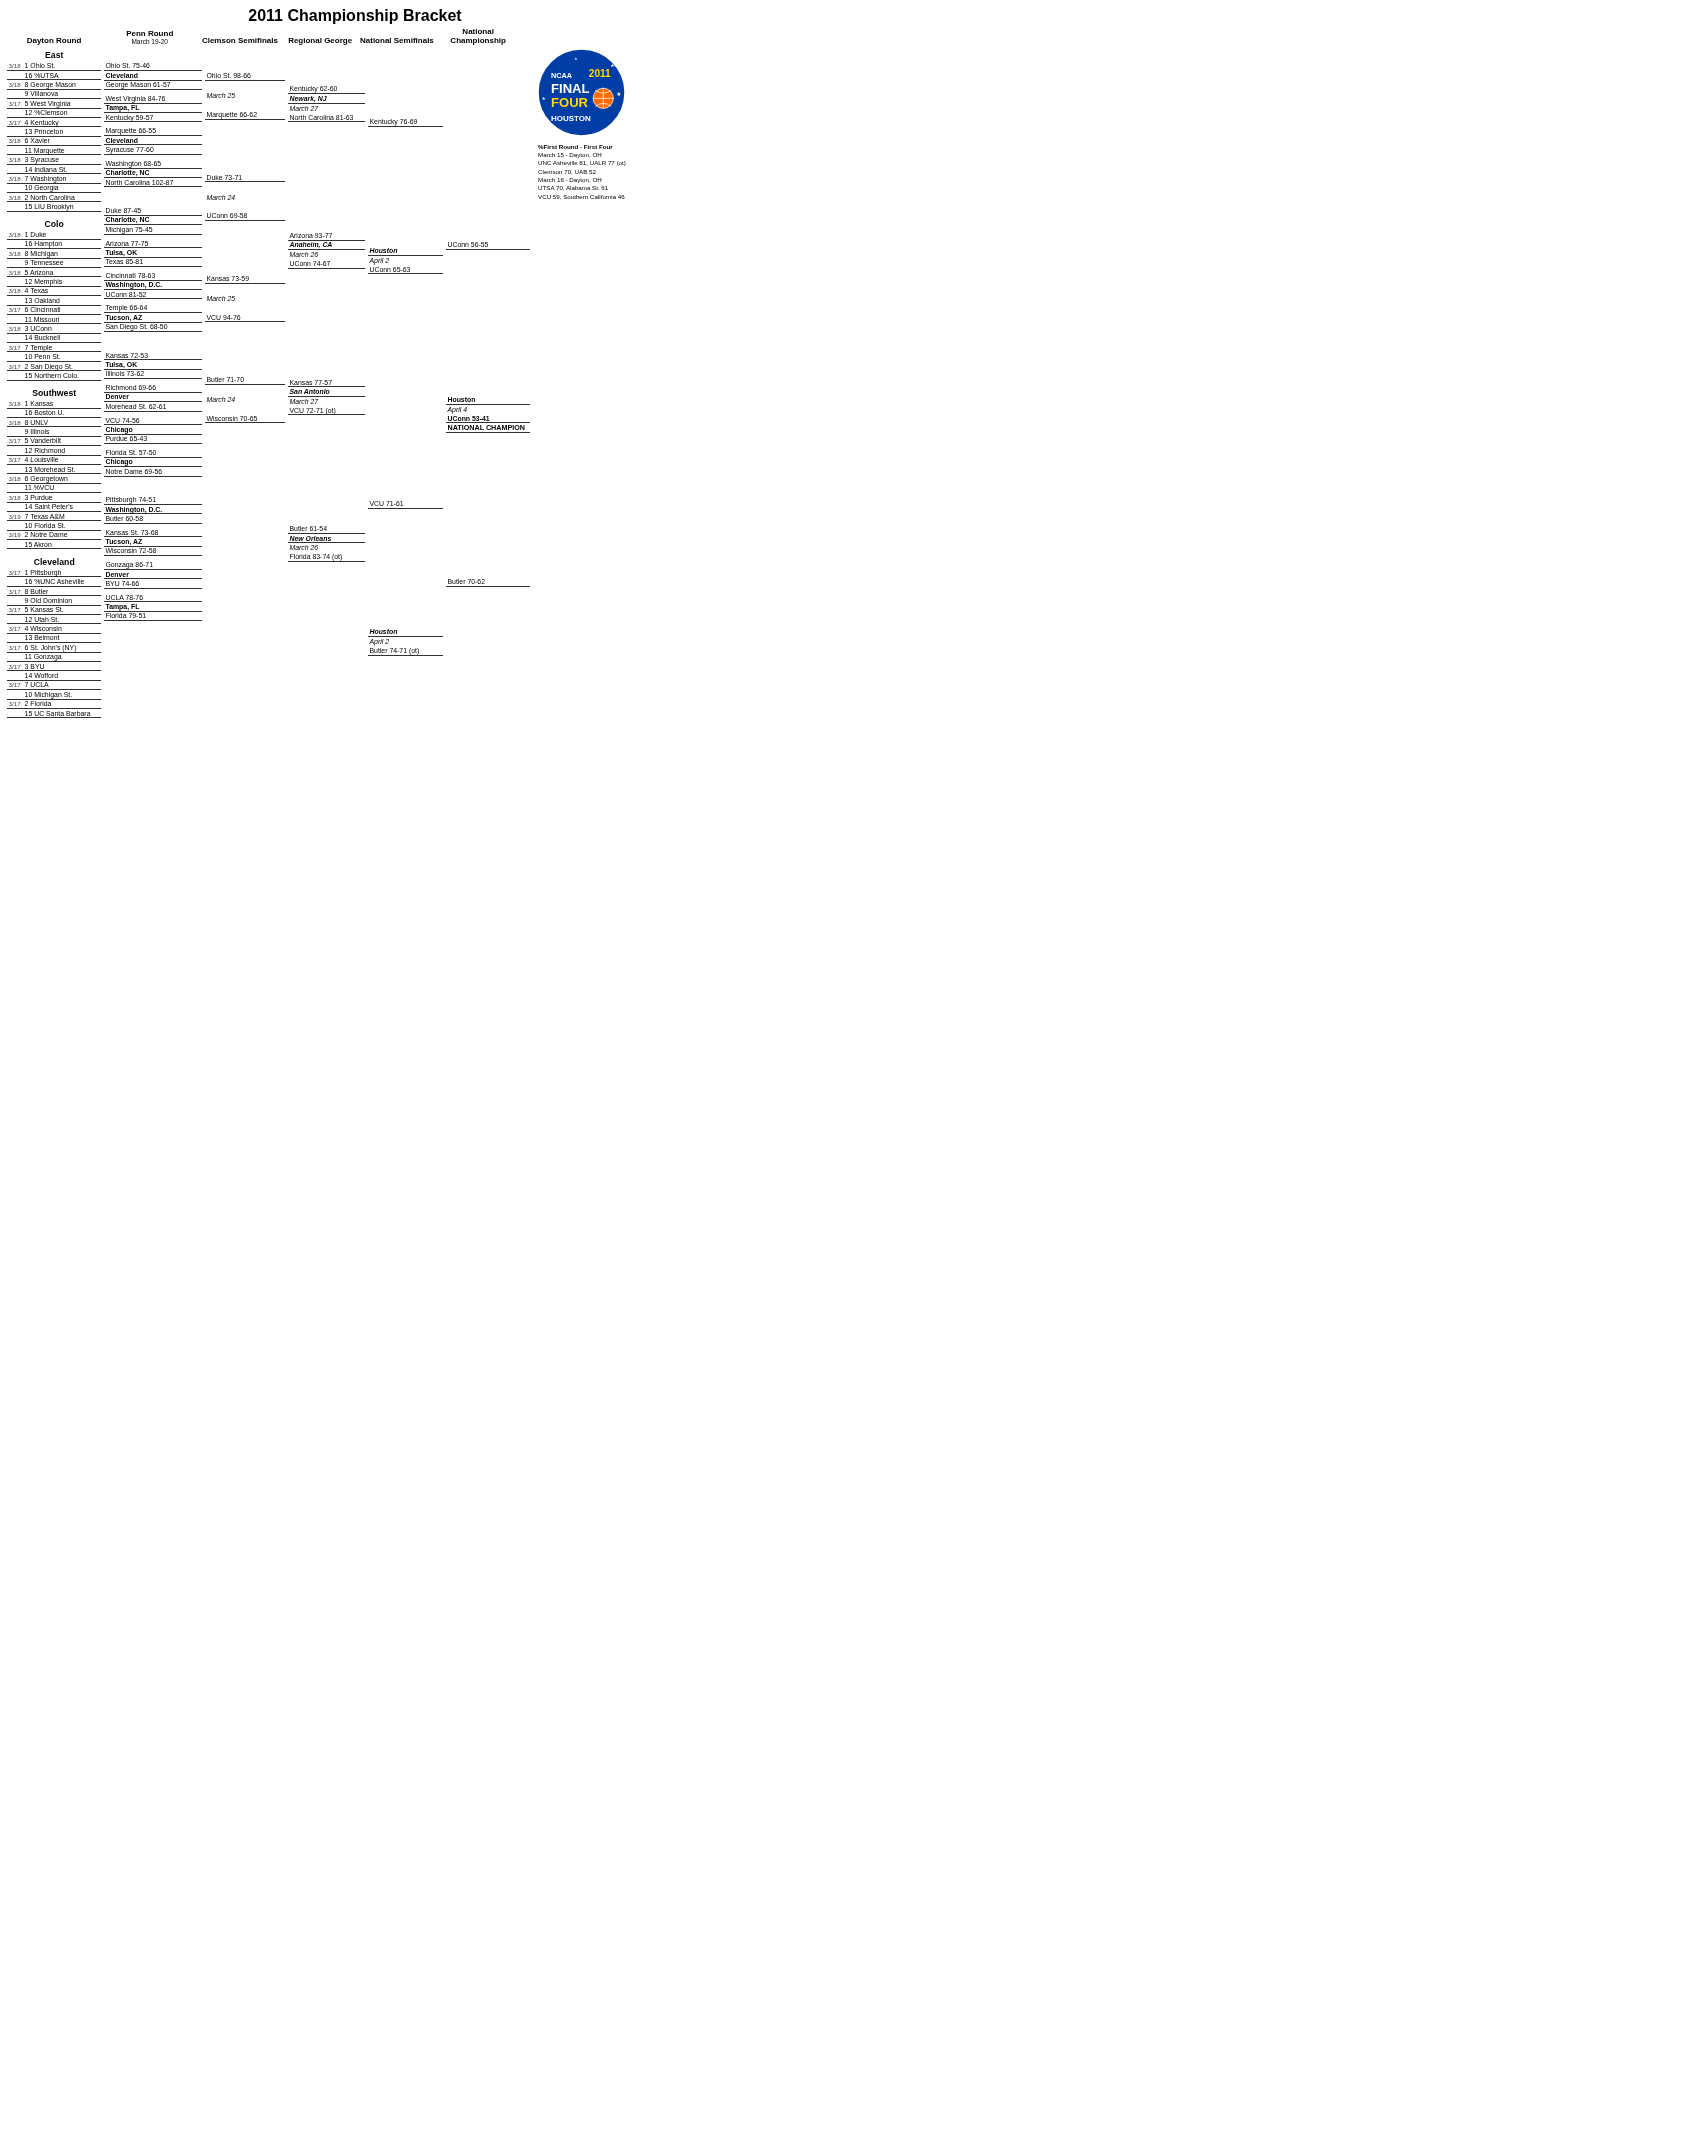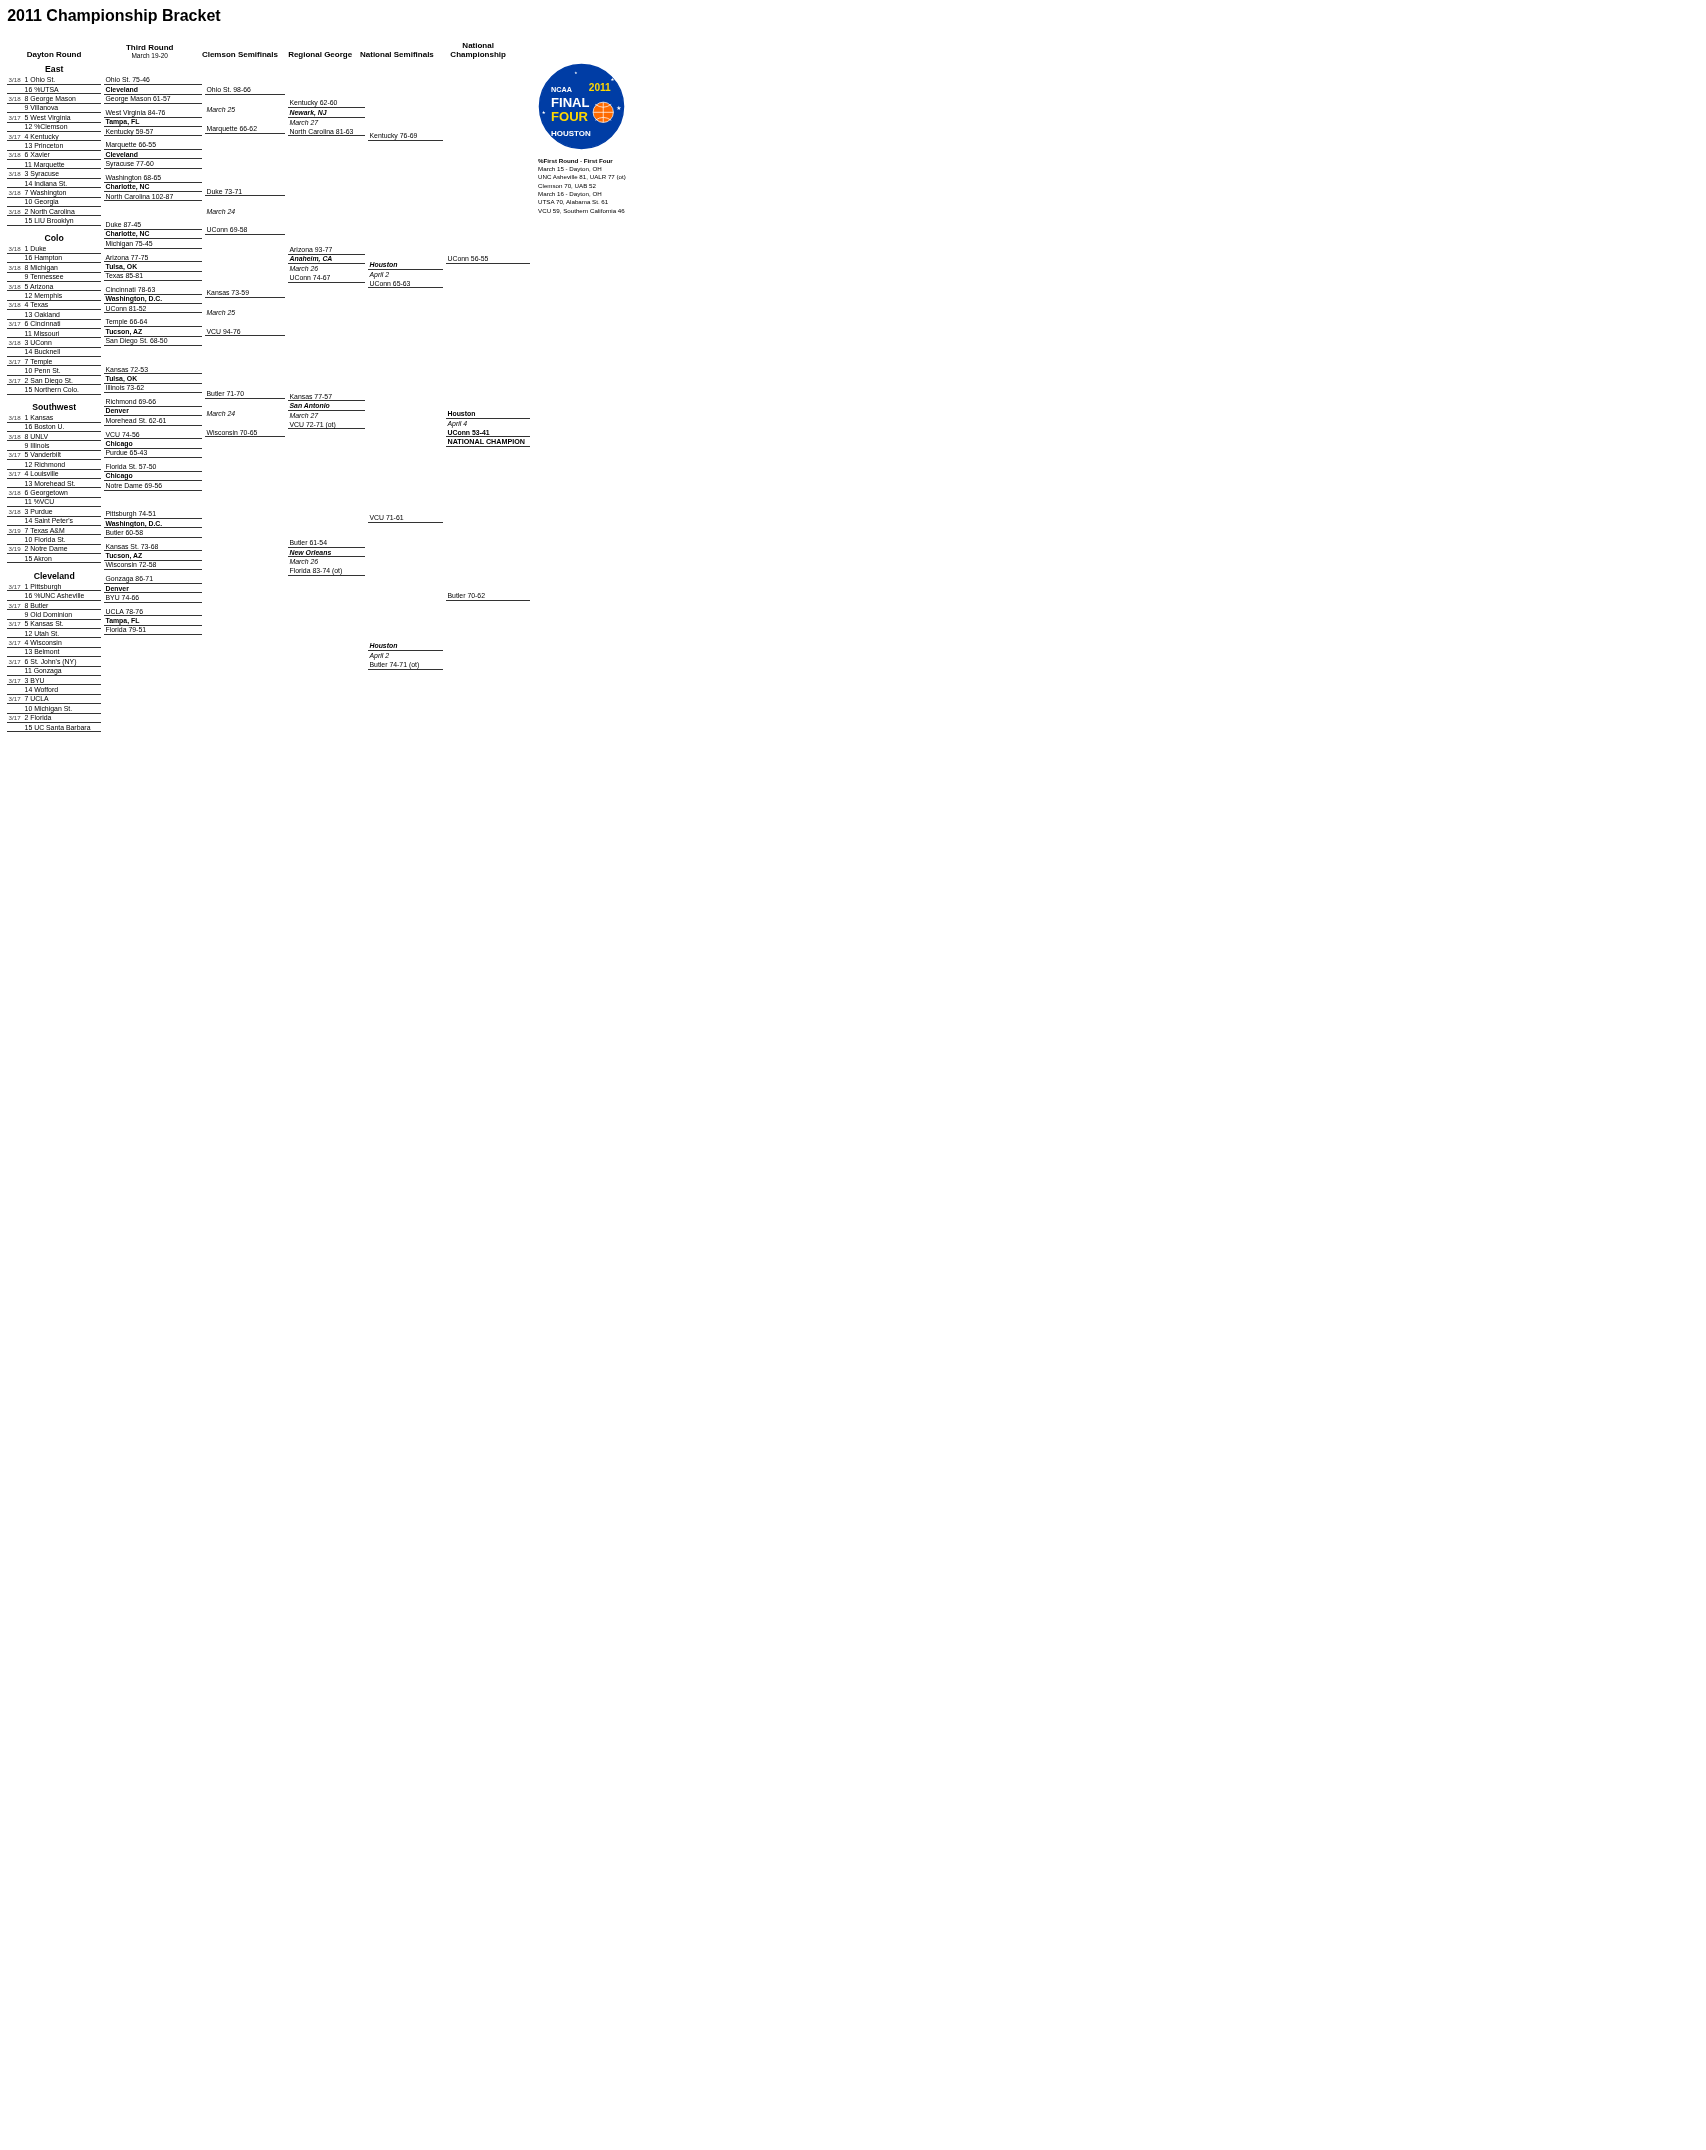--- a/index.html
+++ b/index.html
@@ -5,23 +5,24 @@
     * { margin: 0; padding: 0; box-sizing: border-box; }
     body {
       background: #fff;
       font-family: Arial, sans-serif;
       font-size: 8px;
       color: #000;
       width: 710px;
       padding: 7.2px;
     }
     h1 {
+      text-align: center;
       font-size: 16px;
       font-weight: bold;
-      margin-bottom: 16px;
+      margin-bottom: 2px;
     }
     .region-hdr { font-weight: bold; font-size: 9.4px; text-align: center; padding: 2.2px 0; }
 
     
     .page {
       position: relative;
       width: 695px;
       min-height: 1883px;
     }
     .round-col {
@@ -82,21 +83,21 @@
 </head>
 <body>
 
 <h1>2011 Championship Bracket</h1>
 
 <div class="page">
 
   <div class="hdr-row">
     <div class="hdr-cell r1" style="width:94px">Dayton Round</div>
     <div class="hdr-cell r2" style="width:98px">
-      <span>Third Round</span>
+      <span>Penn Round</span>
       <span class="hdr-sub">March 19-20</span>
     </div>
     <div class="hdr-cell r3" style="width:83px">Clemson Semifinals</div>
     <div class="hdr-cell r4" style="width:78px">Regional George</div>
     <div class="hdr-cell r5" style="width:76px">National Semifinals</div>
     <div class="hdr-cell r6" style="width:87px">National Championship</div>
     <div style="width:94px"></div>
   </div>
 
   <div style="display:flex; width:695px;">

